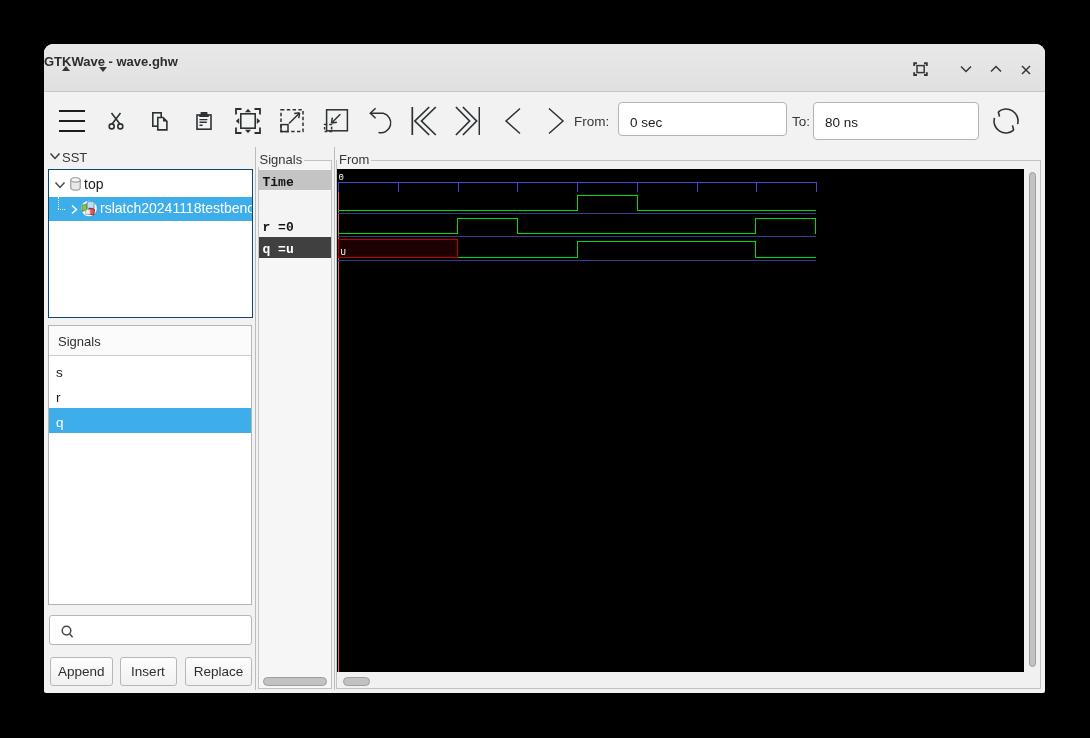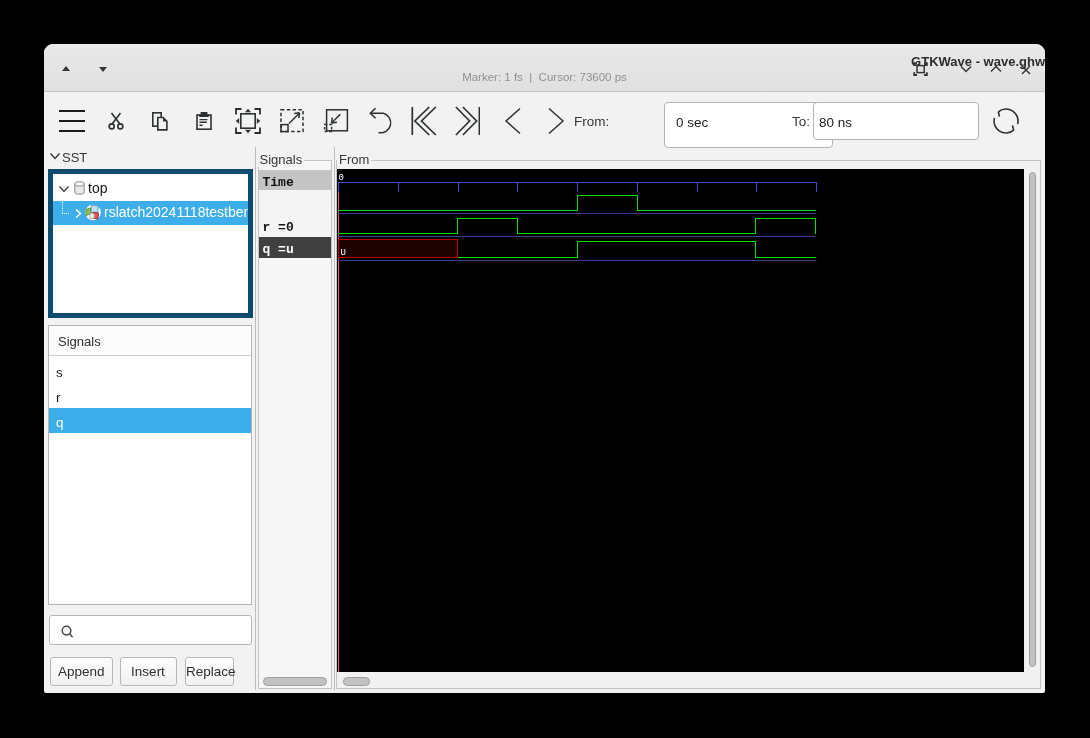--- a/index.html
+++ b/index.html
@@ -1,29 +1,29 @@
 <!DOCTYPE html>
 <html><head>
 <meta charset="utf-8">
 <style>
 html,body{margin:0;padding:0;}
 body{width:1090px;height:738px;background:#000;font-family:"Liberation Sans",sans-serif;}
 .page{position:relative;width:1090px;height:738px;background:#000;overflow:hidden;}
 .abs{position:absolute;}
 .win{left:44px;top:44px;width:1001px;height:649px;background:#f2f2f2;border-radius:9px 9px 2px 2px;box-shadow:0 0 0 1px rgba(0,0,0,0.35);}
 .titlebar{left:44px;top:44px;width:1001px;height:48px;background:linear-gradient(#e9e9e9,#e0e0e0);border-bottom:1px solid #c6c6c6;border-radius:9px 9px 0 0;box-sizing:border-box;}
-.wtitle{left:44px;top:54px;width:1001px;text-align:right;font-size:13px;font-weight:bold;color:#2d2d2d;}
+.wtitle{left:44px;top:54px;width:1001px;text-align:left;font-size:13px;font-weight:bold;color:#2d2d2d;}
 .wsub{left:44px;top:71px;width:1001px;text-align:center;font-size:11.5px;color:#909090;}
 .tri-up{left:62px;top:66px;width:0;height:0;border-left:4.8px solid transparent;border-right:4.8px solid transparent;border-bottom:5.5px solid #363636;}
 .tri-dn{left:99px;top:67px;width:0;height:0;border-left:4.8px solid transparent;border-right:4.8px solid transparent;border-top:5.5px solid #363636;}
 svg{display:block;}
 .lbl{font-size:13px;color:#363636;}
 
 .splitter{width:1px;background:#bcbcbc;top:147px;height:543px;}
-.treebox{left:48px;top:169px;width:205px;height:149px;background:#fff;border:5px solid #0c4a6e;box-sizing:border-box;overflow:hidden;}
+.treebox{left:48px;top:169px;width:205px;height:149px;background:#fff;border:1px solid #0c4a6e;box-sizing:border-box;overflow:hidden;}
 .selrow{position:absolute;left:0;top:27px;width:100%;height:24px;background:#3daee9;}
 .listbox{left:48px;top:325px;width:204px;height:280px;background:#fff;border:1px solid #b4b4b4;box-sizing:border-box;}
 .listhdr{position:absolute;left:0;top:0;width:100%;height:30px;background:#fbfbfb;border-bottom:1px solid #cdcdcd;box-sizing:border-box;}
 .srow{position:absolute;left:0;width:100%;height:25px;font-size:13.5px;color:#1a1a1a;}
 .srow span{position:absolute;left:7px;top:6.5px;}
 .searchbox{left:49px;top:615px;width:203px;height:30px;background:#fff;border:1px solid #b6b6b6;border-radius:3px;box-sizing:border-box;}
 .btn{top:656.5px;height:29.5px;background:linear-gradient(#fdfdfd,#f1f1f1);border:1px solid #b7b7b7;border-radius:3px;box-sizing:border-box;font-size:13.5px;color:#2f2f2f;text-align:center;line-height:28px;}
 
 .mframe{left:258px;top:160px;width:74px;height:529px;border:1px solid #c3c3c3;background:#f6f6f6;box-sizing:border-box;}
 .mono{font-family:"Liberation Mono",monospace;}
@@ -32,21 +32,20 @@
 .wframe{left:336px;top:160px;width:705px;height:529px;border:1px solid #c3c3c3;background:#f1f1f1;box-sizing:border-box;}
 .flabel{font-size:13px;color:#363636;background:#f2f2f2;padding:0 2px;}
 </style>
 </head>
 <body>
 <div class="page">
 
   <div class="abs win"></div>
   <div class="abs titlebar"></div>
   <div class="abs wtitle">GTKWave - wave.ghw</div>
-  <div class="abs wsub">Marker: 1 fs&nbsp; |&nbsp; Cursor: 73600 ps</div>
   <div class="abs tri-up"></div>
   <div class="abs tri-dn"></div>
 
   <svg class="abs" style="left:913px;top:62px" width="15" height="14" viewBox="0 0 15 14" fill="none" stroke="#363636">
     <rect x="4" y="3.6" width="7.2" height="7" stroke-width="1.5"></rect>
     <path d="M1.2 4 V1.2 H4 M11 1.2 H13.8 V4 M13.8 10.3 V13 H11 M4 13 H1.2 V10.3" stroke-width="1.9"></path>
   </svg>
   <svg class="abs" style="left:959px;top:63px" width="14" height="12" viewBox="0 0 14 12" fill="none" stroke="#363636" stroke-width="1.5">
       <path d="M2 3.5 L7 8.5 L12 3.5"></path>
     </svg>
@@ -121,26 +120,26 @@
   </svg>
 
   <svg class="abs" style="left:502px;top:106px" width="22" height="30" viewBox="0 0 22 30" fill="none" stroke="#2c3133" stroke-width="1.5">
     <path d="M18 2.5 L4 15 L18 27.5"></path>
   </svg>
 
   <svg class="abs" style="left:545px;top:106px" width="22" height="30" viewBox="0 0 22 30" fill="none" stroke="#2c3133" stroke-width="1.5">
     <path d="M4 2.5 L18 15 L4 27.5"></path>
   </svg>
   <div class="abs lbl" style="left:574px;top:114px;font-size:13.5px">From:</div>
-  <div class="abs input" style="left:618px;top:102px;width:169px;height:46px;margin-left:46px;">
+  <div class="abs input" style="left:618px;top:102px;width:169px;height:34px;">
       <span style="position:absolute;left:11px;top:11.5px">0 sec</span>
     </div>
   <div class="abs lbl" style="left:792px;top:114px;font-size:13.5px">To:</div>
   <div class="abs input" style="left:813px;top:102px;width:166px;height:38px;">
-      <span style="position:absolute;left:5px;top:11.5px">80 ns</span>
+      <span style="position:absolute;left:11px;top:11.5px">80 ns</span>
     </div>
 
   <svg class="abs" style="left:992px;top:107px" width="28" height="28" viewBox="0 0 28 28" fill="none" stroke="#2c3133" stroke-width="1.6">
     <path d="M6.3 4.8 A12 12 0 0 1 25.6 17.1"></path>
     <path d="M21.7 23.2 A12 12 0 0 1 2.4 10.9"></path>
     <path d="M6.3 4.8 L7.5 9.6"></path>
     <path d="M21.7 23.2 L20.5 18.4"></path>
   </svg>
 
   <div class="abs splitter" style="left:255px;"></div>
@@ -195,21 +194,21 @@
   </div>
 
   <div class="abs searchbox"></div>
   <svg class="abs" style="left:60px;top:624px" width="15" height="16" viewBox="0 0 15 16" fill="none" stroke="#4a4a4a" stroke-width="1.5">
     <circle cx="6.5" cy="6.6" r="4.3"></circle>
       <path d="M9.8 10 L12.6 13.2"></path>
   </svg>
 
   <div class="abs btn" style="left:50px;width:62.5px;">Append</div>
   <div class="abs btn" style="left:119.5px;width:57px;">Insert</div>
-  <div class="abs btn" style="left:185px;width:49px;">Replace</div>
+  <div class="abs btn" style="left:185px;width:67px;">Replace</div>
 
   <div class="abs mframe"></div>
   <div class="abs flabel" style="left:257.5px;top:152px;">Signals</div>
   <div class="abs mono" style="left:259px;top:170px;width:72px;height:20px;background:#c4c4c4;">
       <span style="position:absolute;left:3.5px;top:5px;font-size:13px;font-weight:700;color:#141414;">Time</span>
     </div>
   <div class="abs mono" style="left:259px;top:190.5px;width:72px;height:22px;background:#f4f4f4;">
       <span style="position:absolute;left:3.5px;top:5.5px;font-size:13px;font-weight:700;color:#141414;margin-top:27px;">s =0</span>
     </div>
   <div class="abs mono" style="left:259px;top:213.5px;width:72px;height:22px;background:#f4f4f4;">

